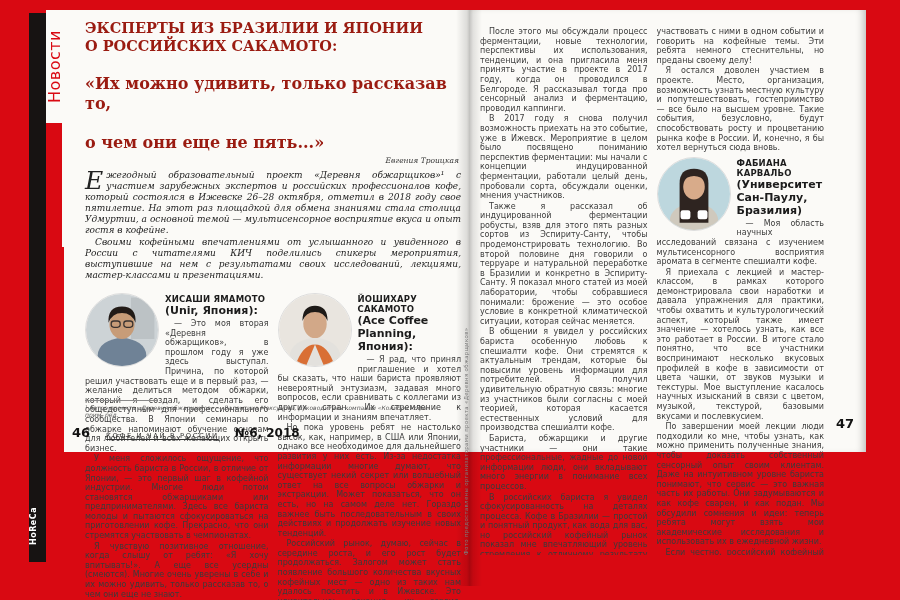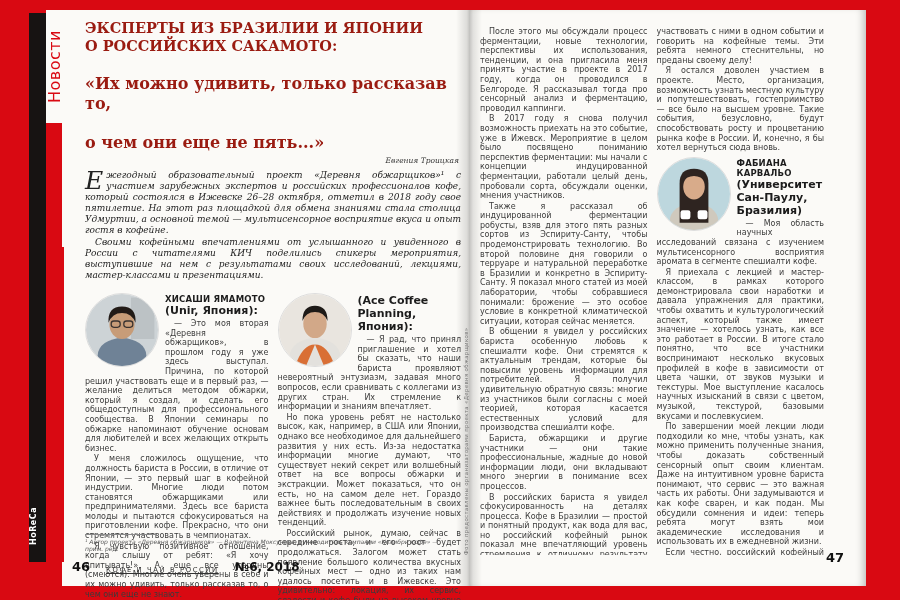--- a/index.html
+++ b/index.html
@@ -1,19 +1,19 @@
 <!DOCTYPE html>
 <html><head>
 <meta charset="utf-8">
 <style>
   html,body{margin:0;padding:0;background:#6b6b6b;}
   .canvas{position:relative;width:900px;height:600px;background:#d90912;overflow:hidden;
           font-family:"DejaVu Sans",sans-serif;}
   
-  .page{position:absolute;top:10px;height:576px;background:#fbfaf7;}
+  .page{position:absolute;top:10px;height:442px;background:#fbfaf7;}
   .page-left{left:62px;width:408px;}
   .page-right{left:470px;width:396px;box-shadow:inset -7px 0 9px -5px rgba(0,0,0,.28);}
   .fold-shadow{position:absolute;top:10px;left:456px;width:26px;height:576px;z-index:5;
     background:linear-gradient(to right,rgba(0,0,0,0) 0%,rgba(0,0,0,.12) 42%,rgba(0,0,0,.22) 52%,rgba(0,0,0,.10) 66%,rgba(0,0,0,0) 100%);}
   
   .black-rail{position:absolute;left:29px;top:13px;width:17px;height:549px;background:#171312;z-index:3;}
   .horeca{position:absolute;bottom:6px;left:0;width:17px;height:60px;
     writing-mode:vertical-rl;transform:rotate(180deg);
     color:#fff;font-size:8px;font-weight:bold;text-align:center;letter-spacing:.5px;}
   .novosti-tab{position:absolute;left:46px;top:10px;width:17px;height:113px;background:#fbfaf7;z-index:4;
@@ -46,21 +46,21 @@
   .bio-name{display:block;font-size:8.5px;font-weight:bold;color:#1c1c1c;letter-spacing:.2px;}
   .bio-org{display:block;font-size:11px;font-weight:bold;color:#1c1c1c;}
   
   .footnote{position:absolute;left:23px;right:12px;bottom:34px;}
   .footnote .rule{width:72px;height:1px;background:#8a8a8a;margin-bottom:3px;}
   .footnote .fn-text{font-size:6px;font-style:italic;color:#555;}
   .footer-left{position:absolute;left:10px;bottom:12px;display:flex;align-items:flex-end;gap:16px;}
   .pageno{font-size:13px;font-weight:bold;color:#111;}
   .ft-title{font-size:6.8px;letter-spacing:1.6px;color:#333;text-decoration:underline;}
   .ft-issue{font-size:12px;font-weight:bold;color:#111;}
-  .footer-right{position:absolute;right:22px;bottom:20px;}
+  .footer-right{position:absolute;right:12px;bottom:20px;}
   .photo-credit{position:absolute;right:1px;top:205px;height:340px;
     writing-mode:vertical-rl;transform:rotate(180deg);
     font-size:5.5px;color:#8a8a8a;letter-spacing:.3px;}
   
   .pr-inner{position:relative;height:100%;padding:9px 42px 0 10px;box-sizing:border-box;}
 </style>
 </head>
 <body>
 
 <div class="canvas">
@@ -119,20 +119,21 @@
               <svg viewBox="0 0 80 80">
                 <rect width="80" height="80" fill="#e9e5df"></rect>
                 <ellipse cx="40" cy="69" rx="28" ry="20" fill="#e3e1dd"></ellipse>
                 <path d="M18 80 Q26 56 40 56 L30 80 Z" fill="#d96f35"></path>
                 <path d="M62 80 Q54 56 40 56 L50 80 Z" fill="#d96f35"></path>
                 <ellipse cx="40" cy="33" rx="13" ry="16" fill="#d2a888"></ellipse>
                 <path d="M26 30 Q26 13 40 13 Q54 13 54 30 Q50 20 40 20 Q30 20 26 30 Z" fill="#1e1a17"></path>
               </svg>
             </span>
             <div class="bio-head">
+              <span class="bio-name">ЙОШИХАРУ САКАМОТО</span>
               <span class="bio-org">(Ace Coffee Planning, Япония):</span>
             </div>
             <p class="para">— Я рад, что принял приглашение и хотел бы сказать, что наши бариста проявляют невероятный энтузиазм, задавая много вопросов, если сравнивать с коллегами из других стран. Их стремление к информации и знаниям впечатляет.</p>
             <p class="para">Но пока уровень ребят не настолько высок, как, например, в США или Японии, однако все необходимое для дальнейшего развития у них есть. Из-за недостатка информации многие думают, что существует некий секрет или волшебный ответ на все вопросы обжарки и экстракции. Может показаться, что он есть, но на самом деле нет. Гораздо важнее быть последовательным в своих действиях и продолжать изучение новых тенденций.</p>
             <p class="para">Российский рынок, думаю, сейчас в середине роста, и его рост будет продолжаться. Залогом может стать появление большого количества вкусных кофейных мест — одно из таких нам удалось посетить и в Ижевске. Это удивительно: локация, их сервис, сладости и кофе были на высоком уровне — можно сравнить их даже с американскими и японскими.</p>
           </div>
           <div class="bio">
 
             <div class="bio-head">
               

